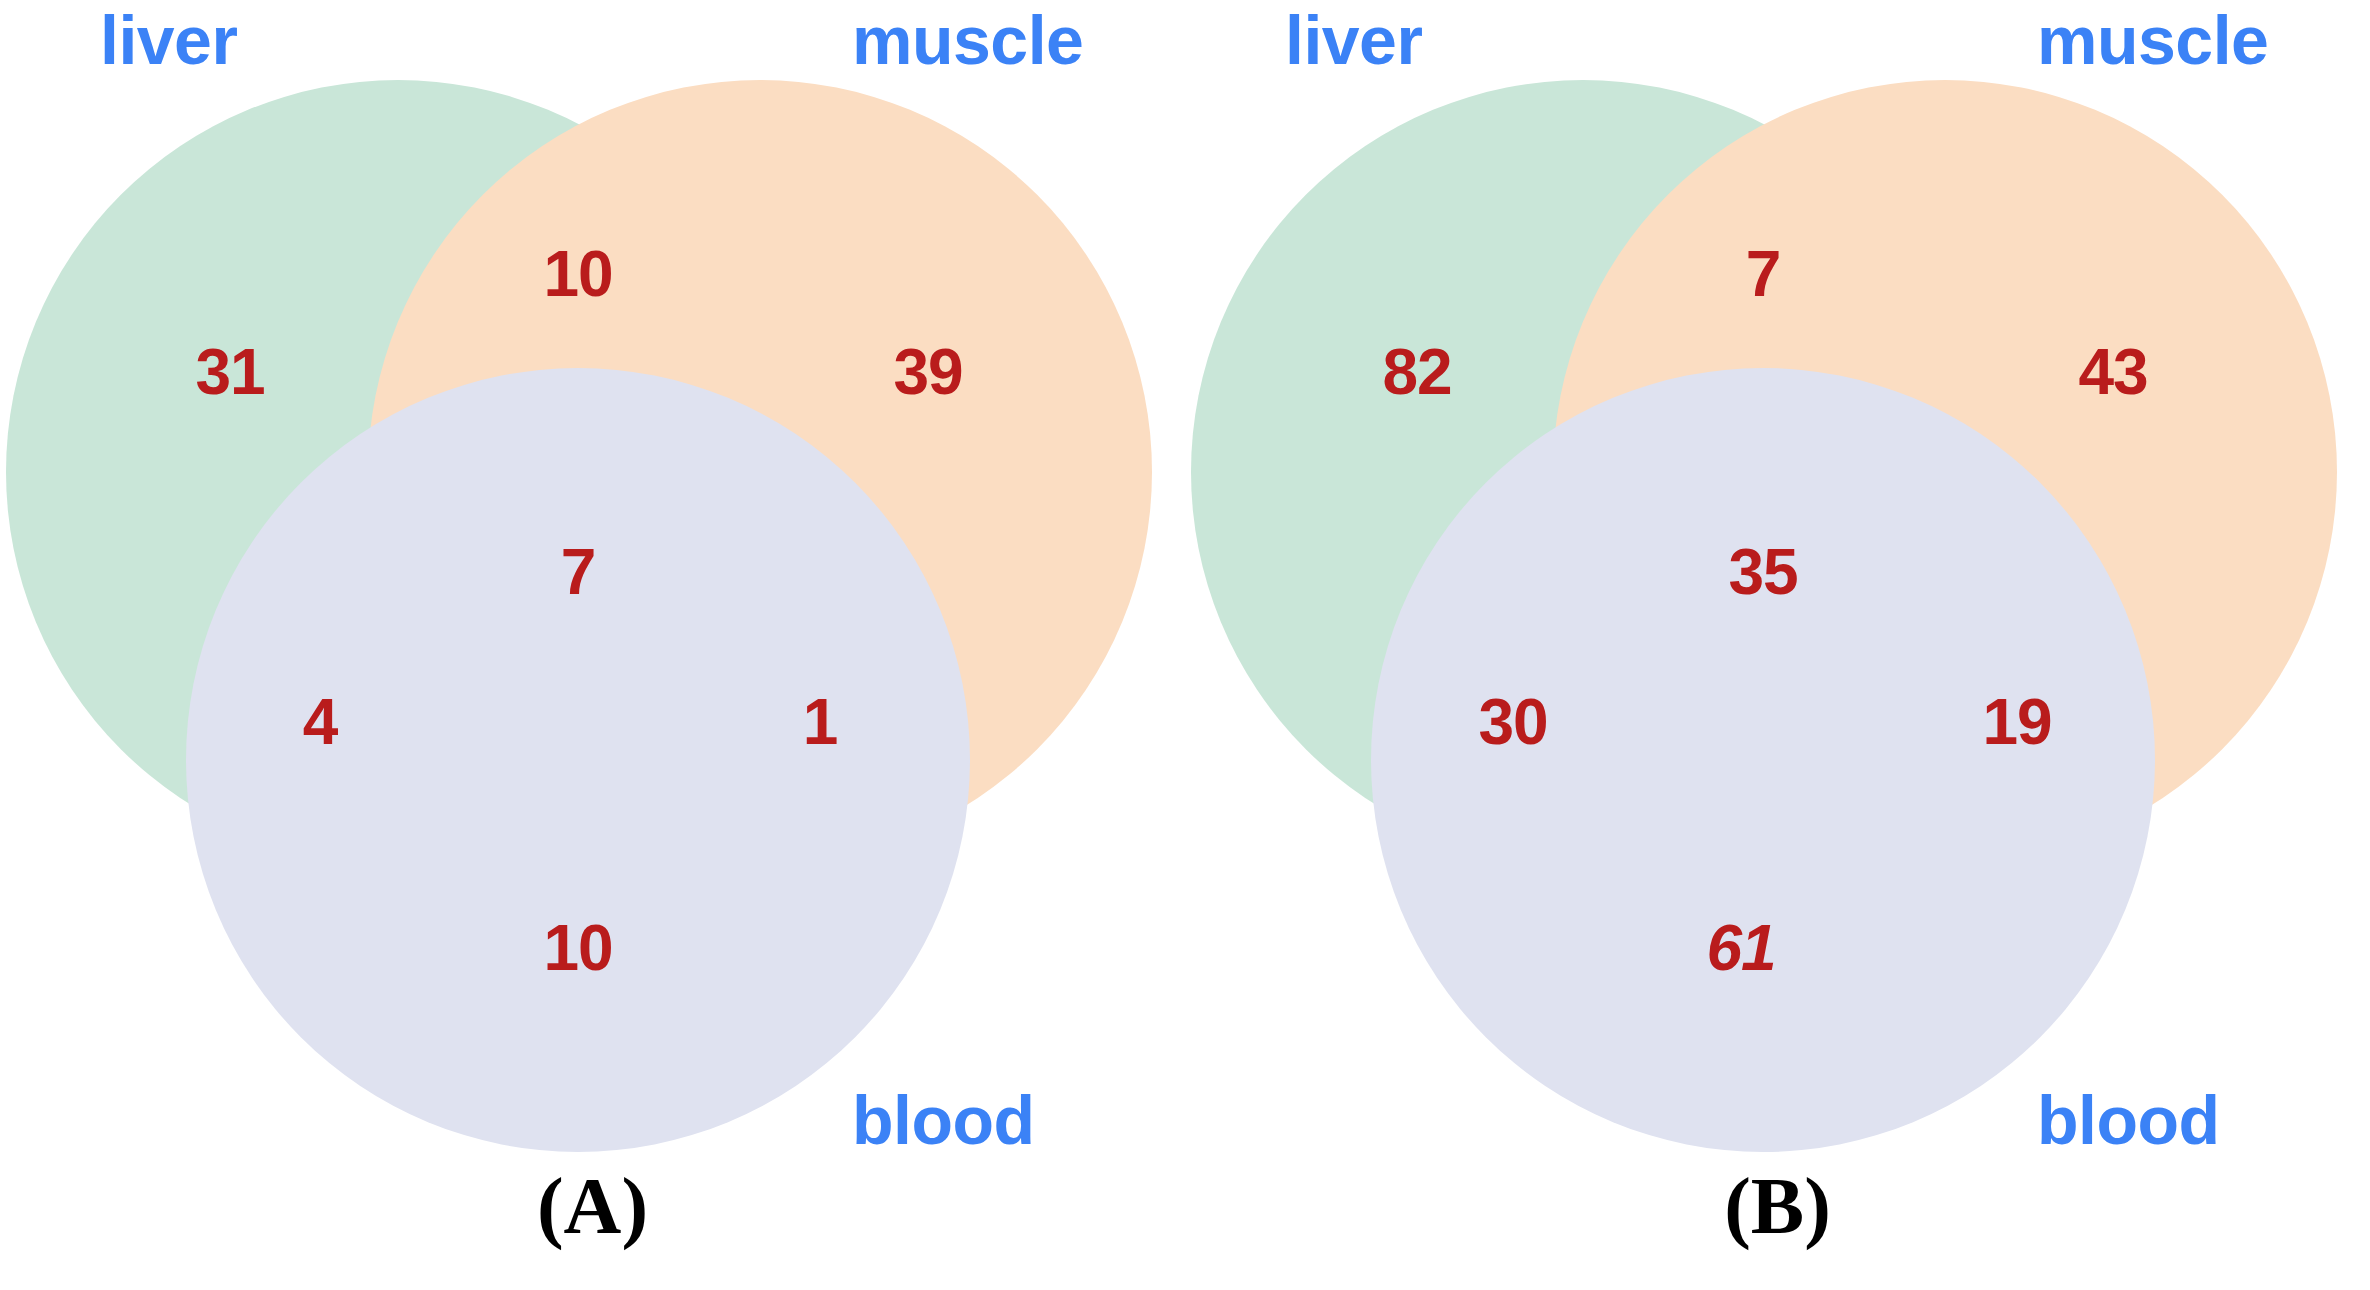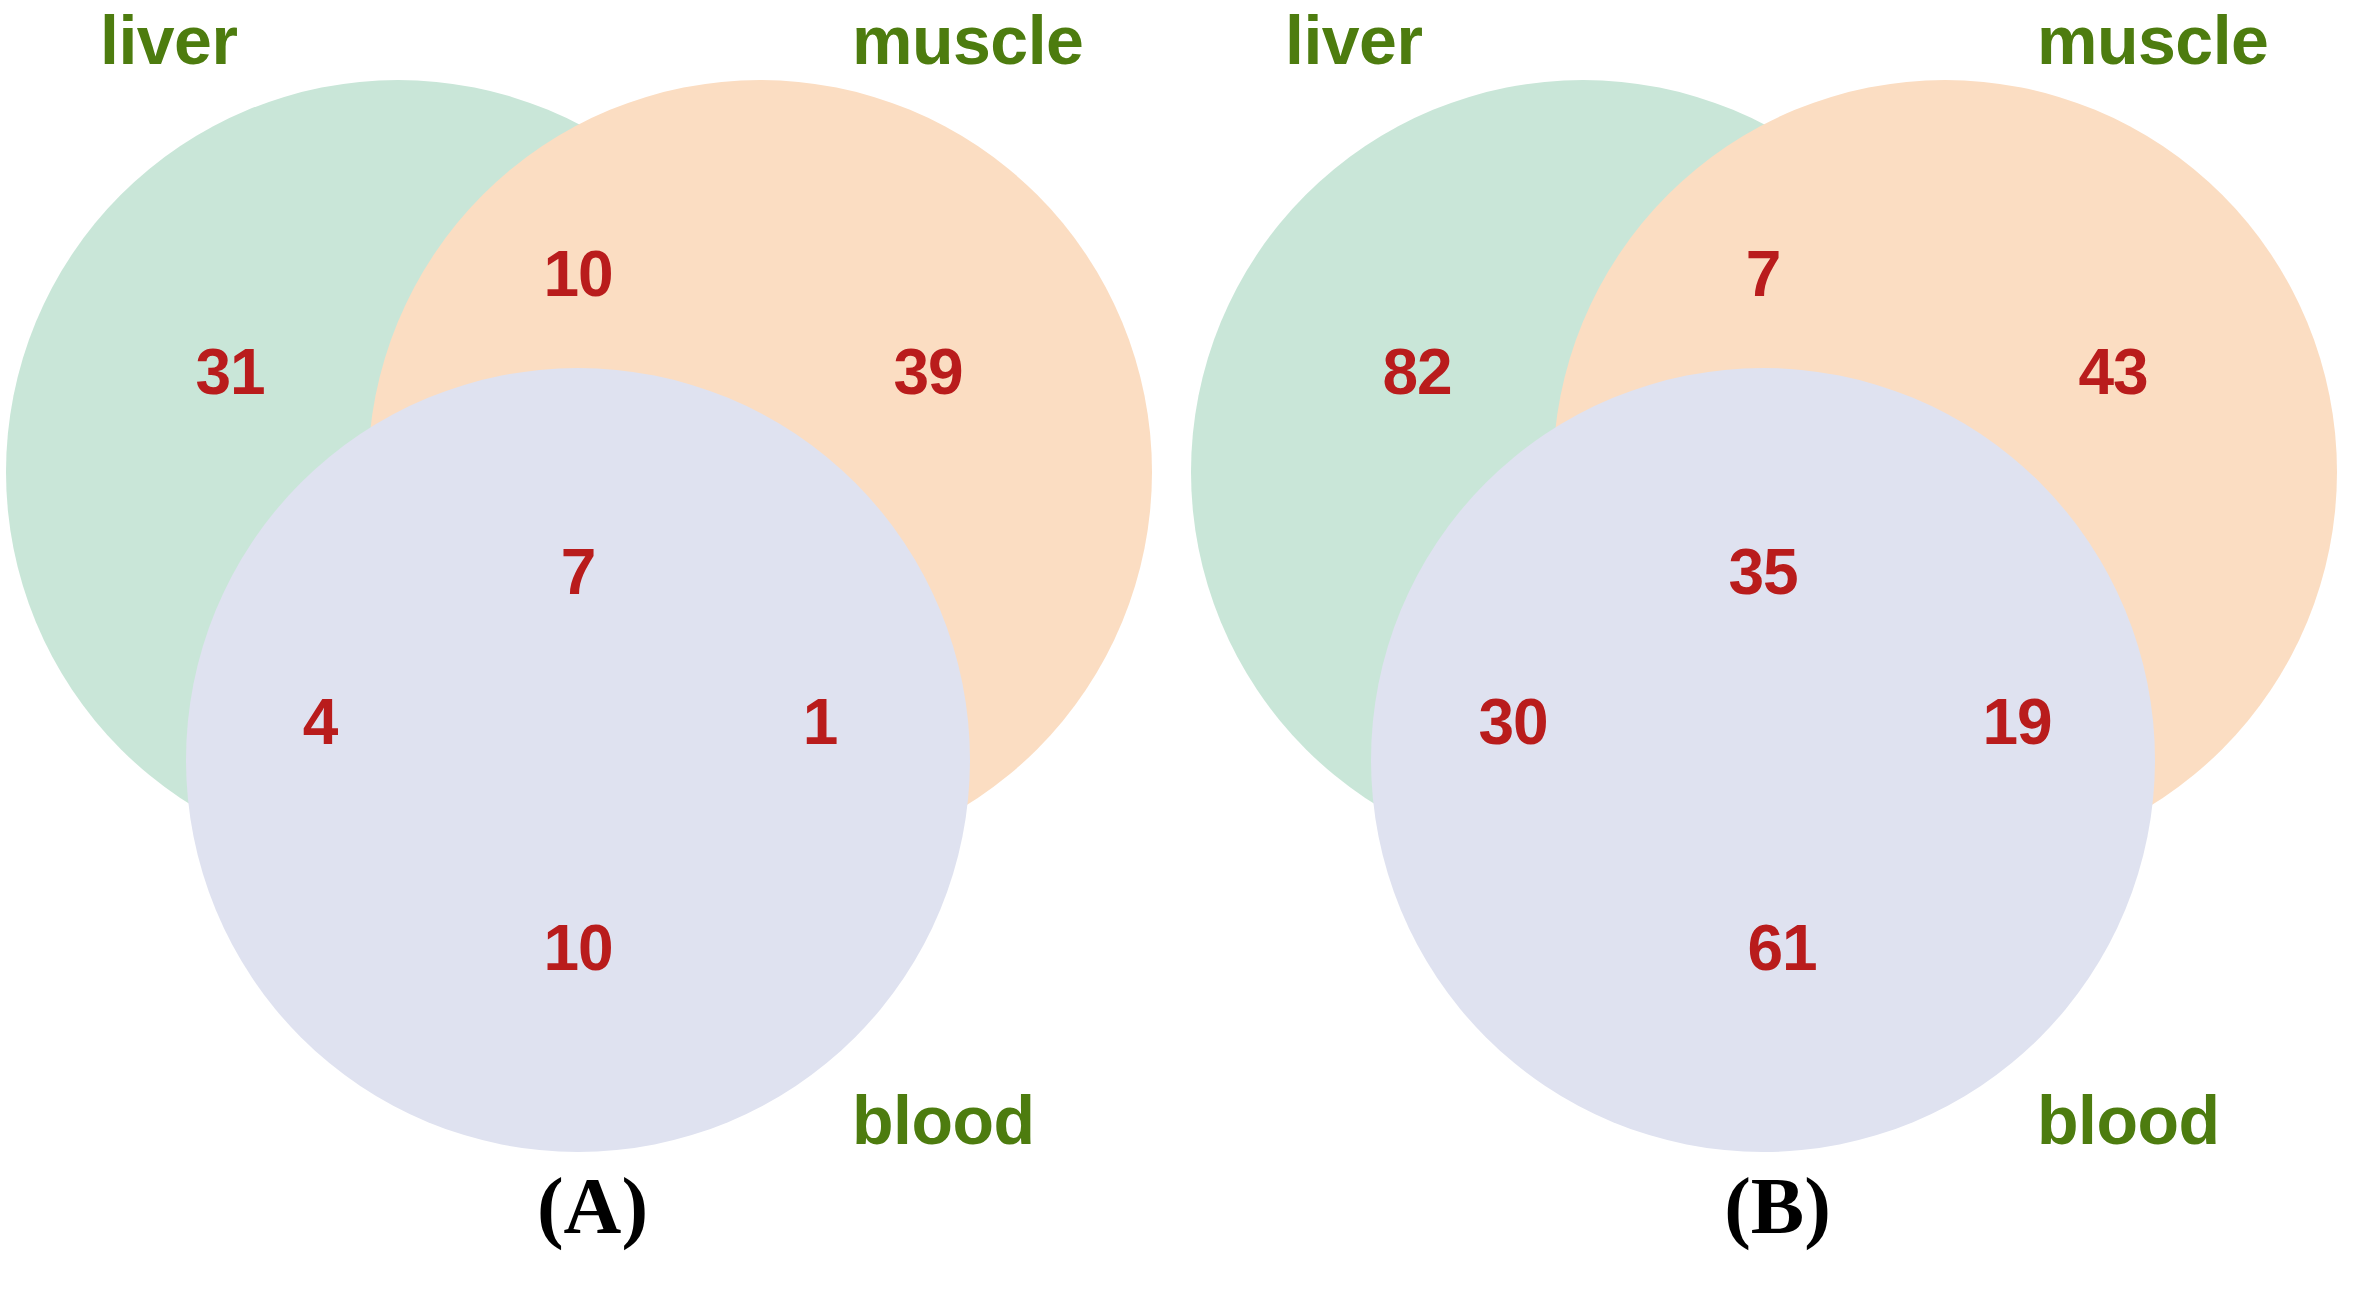--- a/index.html
+++ b/index.html
@@ -40,21 +40,21 @@
     display: block;
   }
 
   
   .set-label {
     position: absolute;
     font-family: "Liberation Sans", sans-serif;
     font-weight: bold;
     font-size: 68px;
     line-height: 1;
-    color: #4d7c0f;
+    color: #3b82f6;
     white-space: nowrap;
     letter-spacing: -0.5px;
   }
   .label-liver  { left: 100px;  top: 6px;  }
   .label-muscle { left: 852px;  top: 6px;  }
   .label-blood  { left: 852px;  top: 1086px; }
 
   .count {
     position: absolute;
     font-family: "Liberation Sans", sans-serif;
@@ -119,21 +119,21 @@
         <circle cx="578" cy="760" r="392" fill="#dfe2f0"></circle>
       </g>
     </svg>
 
     <span class="set-label label-liver">liver</span>
     <span class="set-label label-muscle">muscle</span>
     <span class="set-label label-blood">blood</span>
 
     <span class="count" style="left:232px; top:372px;">82</span>
     <span class="count" style="left:928px; top:348px;margin-top:24px;">43</span>
-    <span class="count" style="left:597px; top:948px;">61</span>
+    <span class="count" style="left:556px; top:948px;font-style:italic;">61</span>
     <span class="count" style="left:578px; top:274px;">7</span>
     <span class="count" style="left:328px; top:722px;">30</span>
     <span class="count" style="left:832px; top:722px;">19</span>
     <span class="count" style="left:578px; top:572px;">35</span>
 
     <div class="panel-caption">(B)</div>
   </div>
 
 </div>
 

